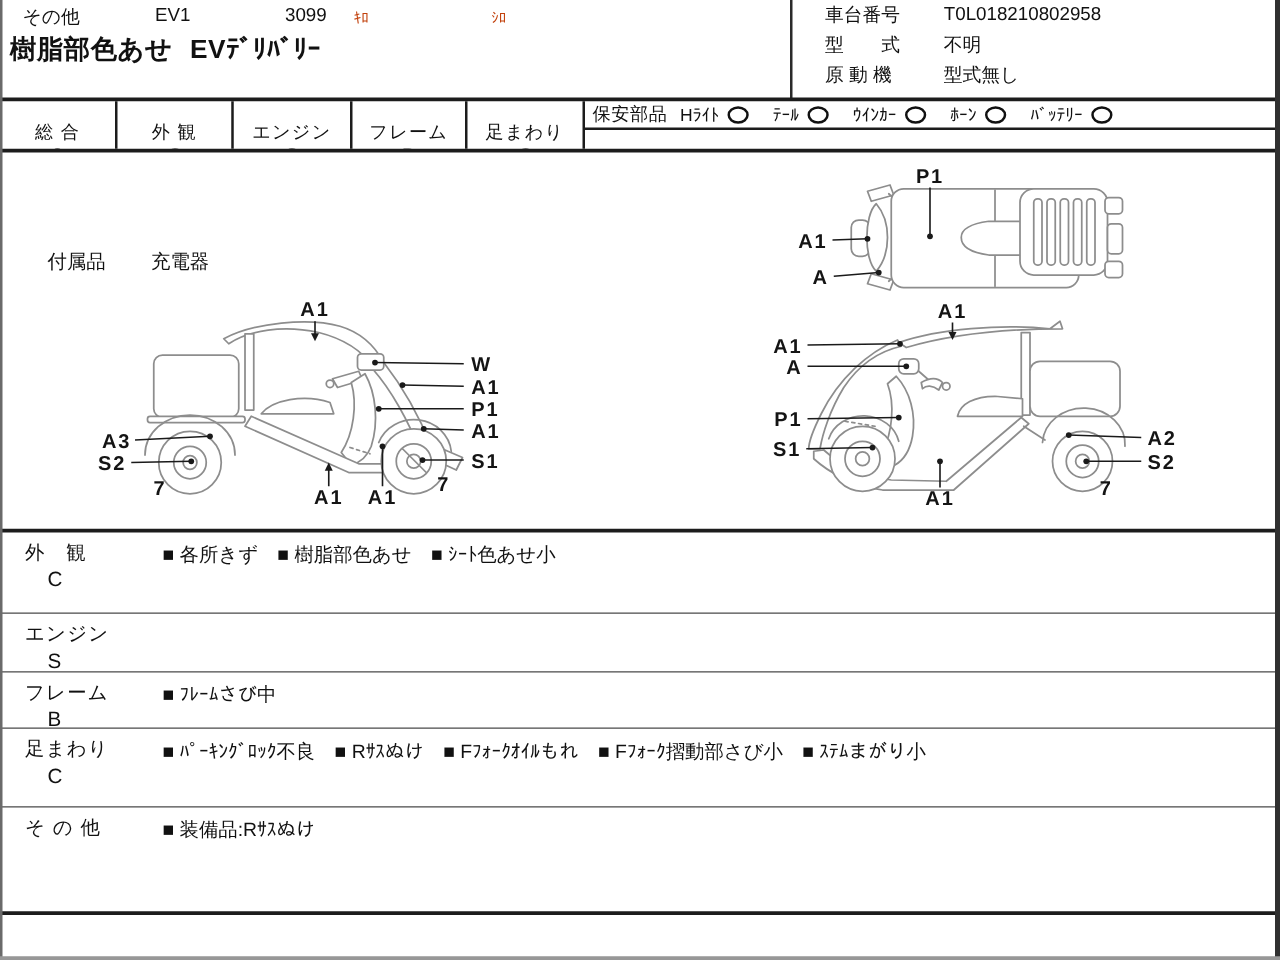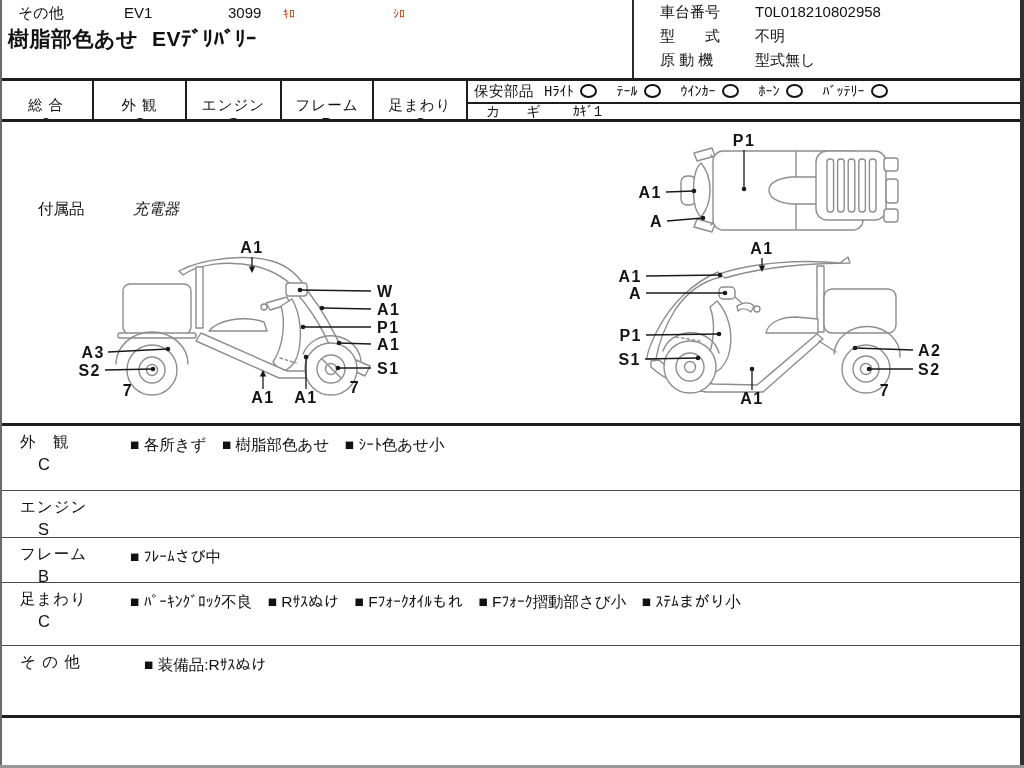--- a/index.html
+++ b/index.html
@@ -18,32 +18,32 @@
   .hdr-div{left:632px;top:0;width:2px;height:79px;background:#2a2a2a;}
   .h-right{left:660px;font-size:15px;}
   .h-right .val{position:absolute;left:95px;white-space:nowrap;}
   
   .grade-row{left:0;top:78px;width:1024px;height:44px;box-sizing:border-box;
              border-top:3px solid #1c1c1c;border-bottom:3px solid #1c1c1c;display:flex;}
   .gcell{box-sizing:border-box;border-right:2px solid #1c1c1c;text-align:center;overflow:hidden;}
   .gcell .glabel{font-size:14.5px;margin-top:15px;letter-spacing:1px;}
   .gcell .gvalue{font-size:17px;margin-top:0;}
   .gc0{width:94px;}.gc1{width:93px;}.gc2{width:95px;}.gc3{width:92px;}.gc4{width:94px;}
-  .gsafety{flex:1;border-right:none;text-align:left;font-family:Liberation Mono, monospace;}
+  .gsafety{flex:1;border-right:none;text-align:left;}
   .srow1{height:21px;border-bottom:2px solid #1c1c1c;font-size:14px;display:flex;align-items:center;}
   .srow1 .slabel{margin-left:6px;font-size:14.5px;letter-spacing:.5px;}
   .srow2{height:15px;font-size:14px;display:flex;align-items:center;}
   .srow2 .klabel{margin-left:18px;letter-spacing:6px;}
   .srow2 .kvalue{margin-left:26px;}
-  .sitem{display:inline-flex;margin-left:19px;white-space:nowrap;}
+  .sitem{display:inline-flex;align-items:center;margin-left:19px;white-space:nowrap;}
   .sitem:first-of-type{margin-left:10px;}
   .smark{display:inline-block;width:13px;height:10px;border:2px solid #111;border-radius:50%;margin-left:7px;}
   
   .accessories{top:199px;left:38px;font-size:15.5px;}
-  .accessories .acc-val{margin-left:44px;font-style:italic;}
+  .accessories .acc-val{margin-left:32px;}
   
   #diagram-svg{left:0;top:122px;}
   .outline{fill:none;stroke:#8d8d8d;stroke-width:1.4;stroke-linejoin:round;stroke-linecap:round;}
   .outline-f{fill:#ffffff;stroke:#8d8d8d;stroke-width:1.4;stroke-linejoin:round;}
   .dashed{stroke-dasharray:2.5,3;}
   .lead{stroke:#1a1a1a;stroke-width:1.3;}
   .dot{fill:#1a1a1a;}
   .ahead{fill:#1a1a1a;}
   .dlabel{font-family:"Liberation Sans","DejaVu Sans",sans-serif;font-size:16px;font-weight:600;
           letter-spacing:1.5px;fill:#141414;}
@@ -115,24 +115,20 @@
             </span><span class="sitem">
               <span>ｳｲﾝｶｰ</span>
               <span class="smark" title="○"></span>
             </span><span class="sitem">
               <span>ﾎｰﾝ</span>
               <span class="smark" title="○"></span>
             </span><span class="sitem">
               <span>ﾊﾞｯﾃﾘｰ</span>
               <span class="smark" title="○"></span>
             </span></span>
-      </div>
-      <div class="srow2">
-        <span class="klabel">カ　ギ</span>
-        <span class="kvalue">ｶｷﾞ1</span>
       </div>
     </div>
   </div>
 
   <div class="abs accessories">
     <span>付属品</span>
     <span class="acc-val">充電器</span>
   </div>
 
   <svg id="diagram-svg" class="abs" width="1024" height="301" viewBox="0 122 1024 301">
@@ -297,21 +293,21 @@
         </div>
         <div class="sec-comments">■ ﾌﾚｰﾑさび中</div>
       </div>
       <div class="sec" style="height: 63px; border-top-width: 1.5px; border-top-color: rgb(74, 74, 74);">
         <div class="sec-left">
           <div class="sec-label">足まわり</div>
           <div class="sec-grade">C</div>
         </div>
         <div class="sec-comments">■ ﾊﾟｰｷﾝｸﾞﾛｯｸ不良　■ Rｻｽぬけ　■ Fﾌｫｰｸｵｲﾙもれ　■ Fﾌｫｰｸ摺動部さび小　■ ｽﾃﾑまがり小</div>
       </div>
-      <div class="sec" style="height: 70px; border-top-width: 1.5px; border-top-color: rgb(74, 74, 74); gap: 14px;">
+      <div class="sec" style="height: 84px; border-top-width: 1.5px; border-top-color: rgb(74, 74, 74);">
         <div class="sec-left">
           <div class="sec-label">そ の 他</div>
           <div class="sec-grade"></div>
         </div>
         <div class="sec-comments">■ 装備品:Rｻｽぬけ</div>
       </div>
     </div>
 
   <div class="abs edge-l"></div>
   <div class="abs edge-r"></div>

